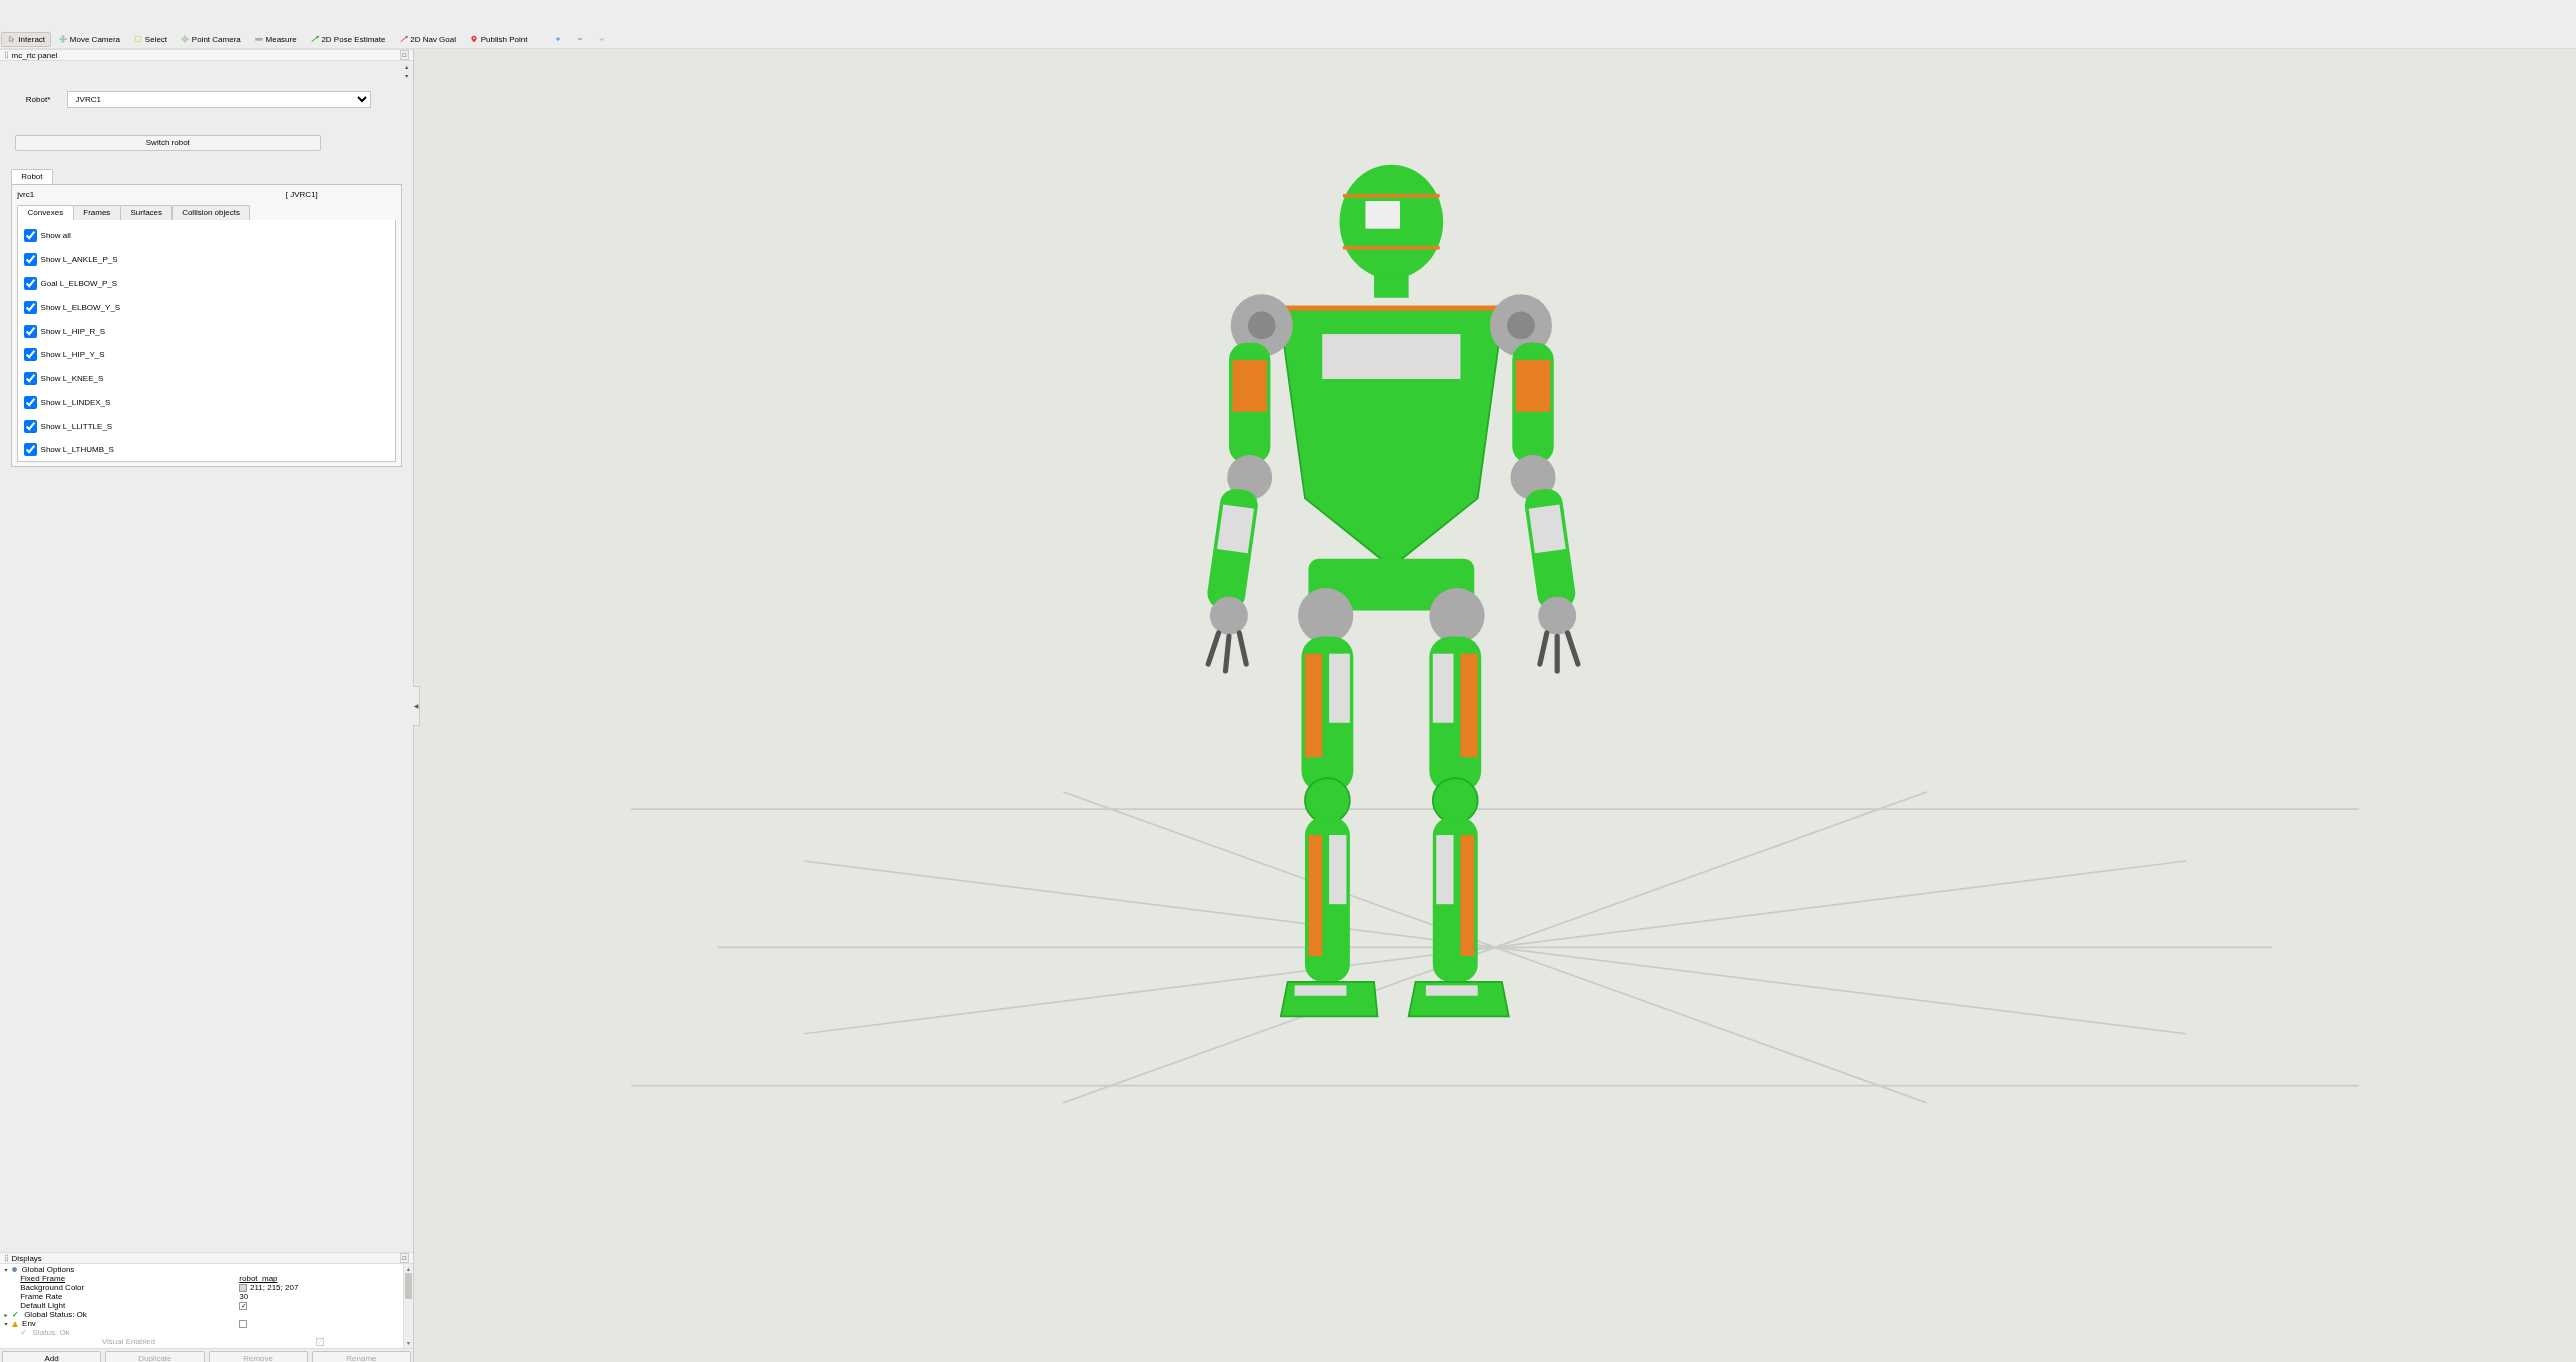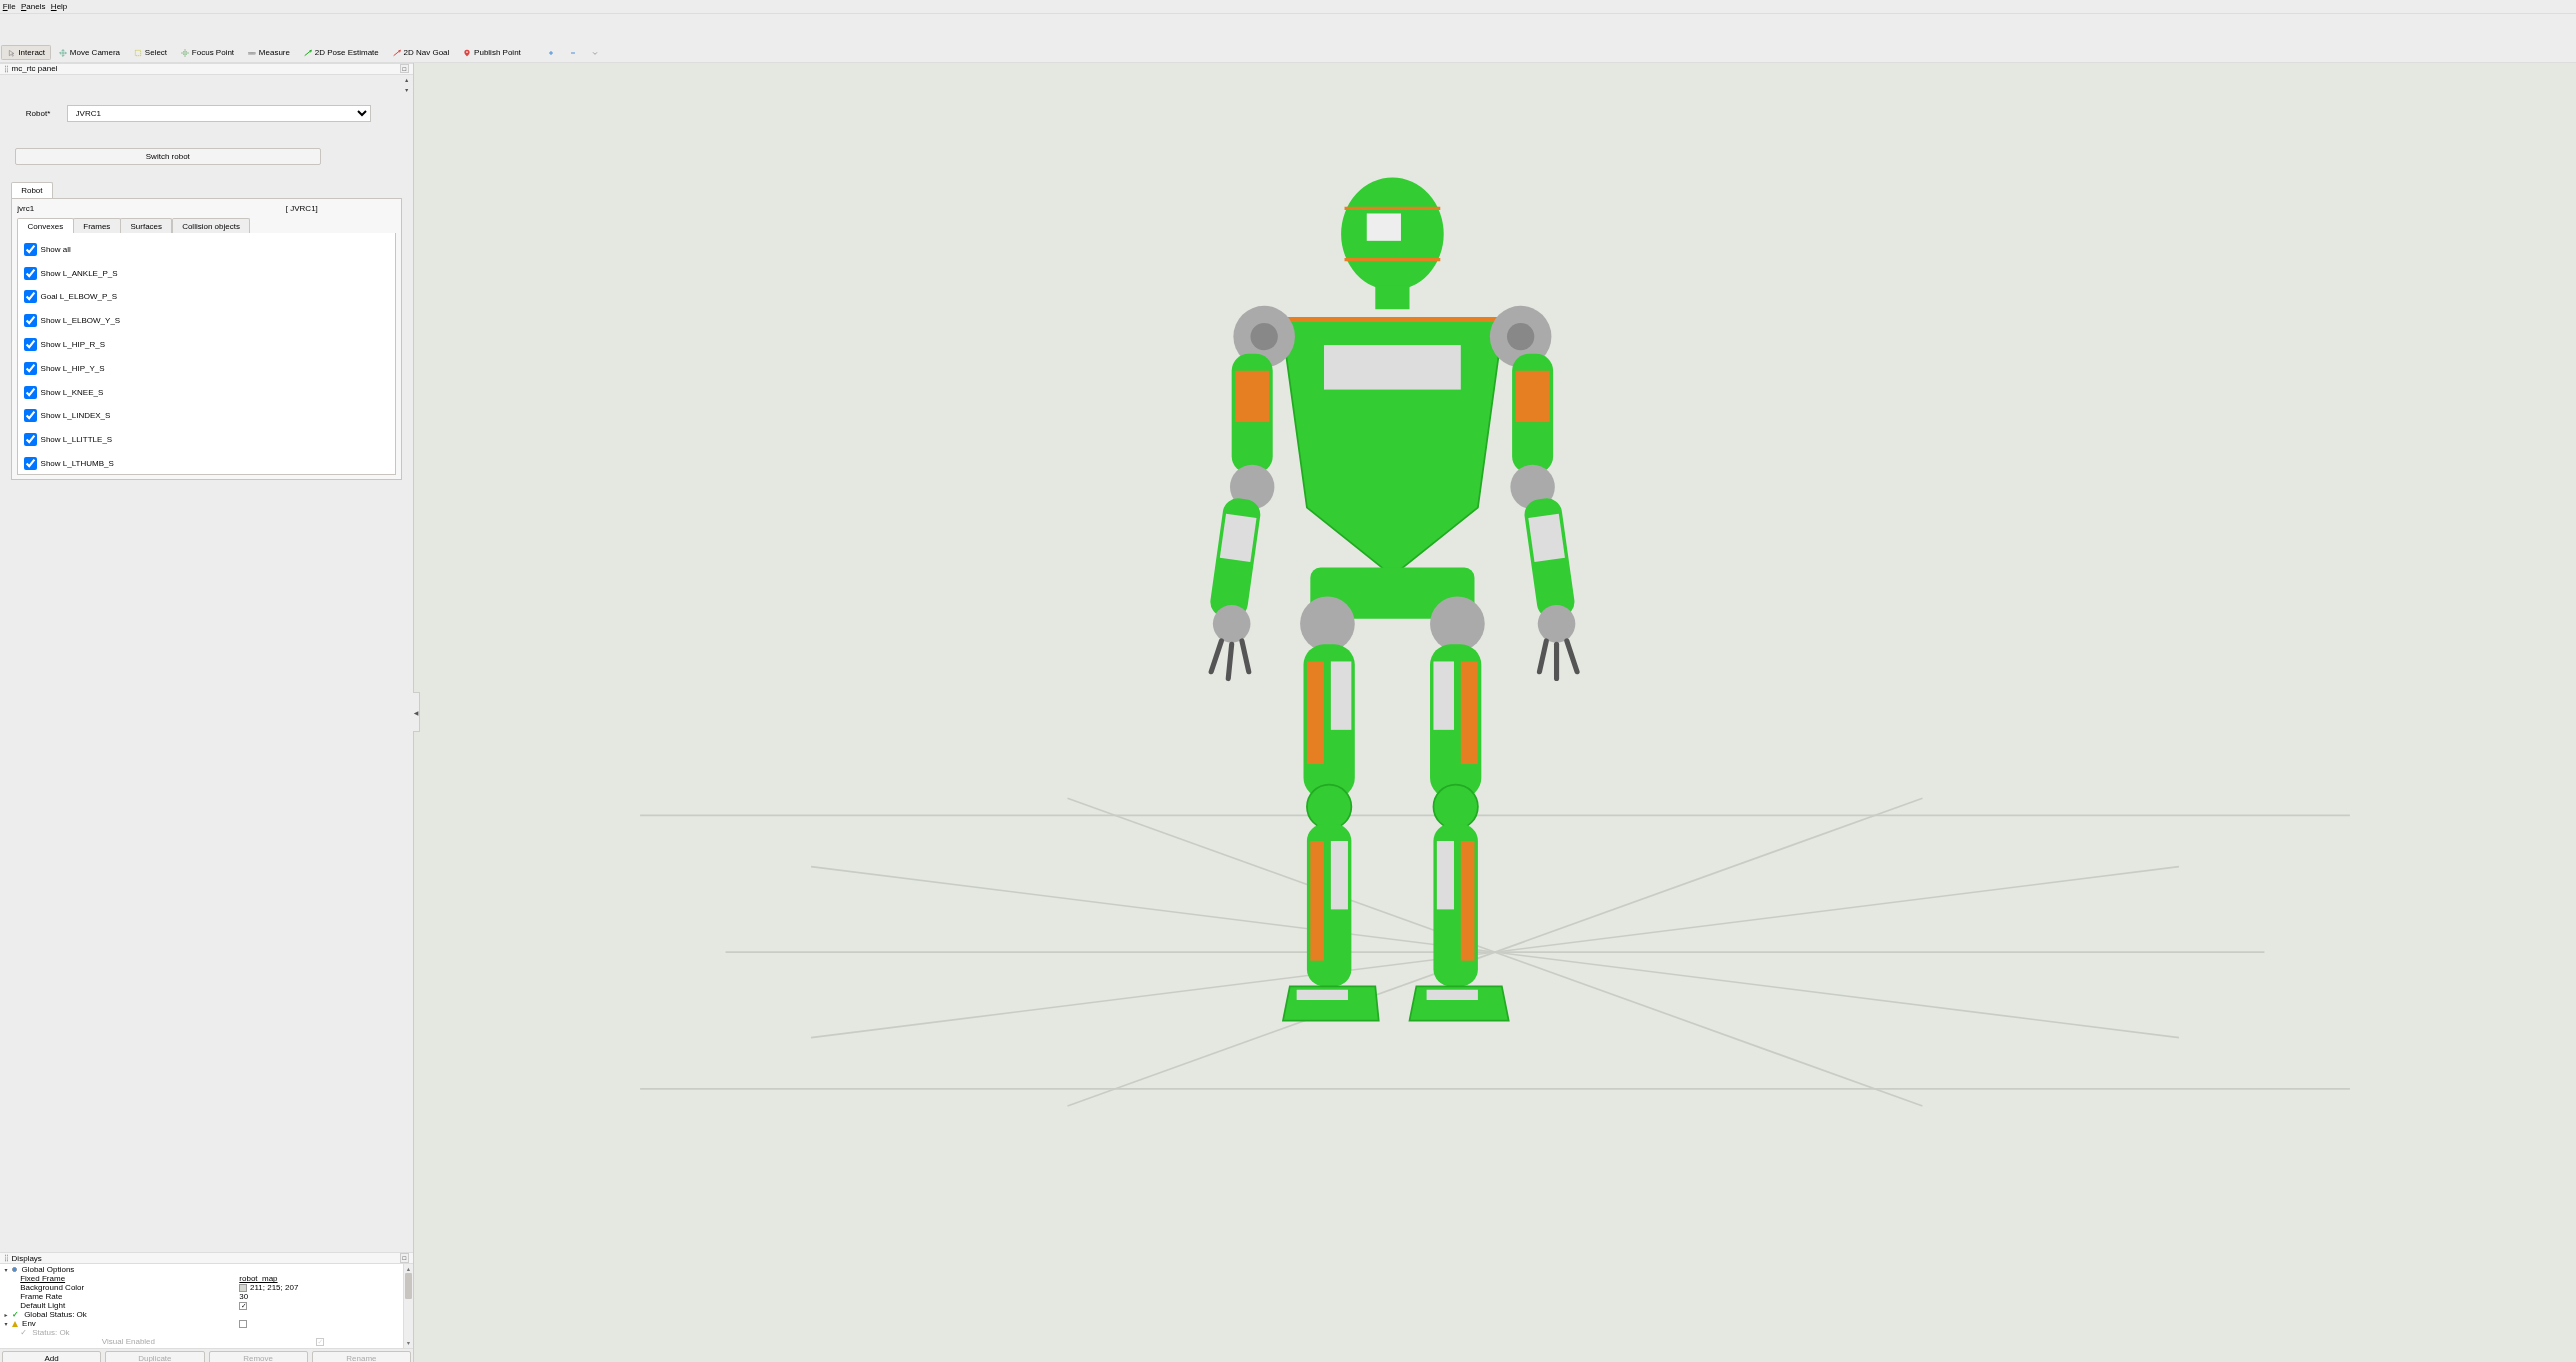--- a/index.html
+++ b/index.html
@@ -80,25 +80,20 @@
 
 .statusbar { height:13.5px; display:flex; align-items:center; padding: 1.3px 4px; border-top:0.7px solid #ddd; background:#ededed; }
 .statusbar .fps { margin-left:auto; }
 
 </style>
 </head>
 <body>
 
 <div class="app">
 
-  <div class="menubar">
-    <div class="item"><span class="mn">F</span><span>ile</span></div>
-    <div class="item"><span class="mn">P</span>anels</div>
-    <div class="item"><span class="mn">H</span>elp</div>
-  </div>
 
   <div class="toolbar">
     <div class="tb-btn active">
       <span class="tb-icon"><svg viewBox="0 0 12 12">
             <path d="M2 2 L2 10 L5 8 L7 11 L8 10 L6 7 L9 7 Z" fill="none" stroke="#888" stroke-width="1"></path>
           </svg></span>
       <span>Interact</span>
     </div>
     <div class="tb-btn">
       <span class="tb-icon"><svg viewBox="0 0 12 12">
@@ -111,21 +106,21 @@
             <rect x="2" y="2" width="8" height="8" fill="none" stroke="#cc3" stroke-width="1.2" stroke-dasharray="2 1"></rect>
           </svg></span>
       <span>Select</span>
     </div>
     <div class="tb-btn">
       <span class="tb-icon"><svg viewBox="0 0 12 12">
             <circle cx="6" cy="6" r="3" fill="none" stroke="#6a6" stroke-width="1"></circle>
             <circle cx="6" cy="6" r="1" fill="#6a6"></circle>
             <path d="M6 0 L6 2 M6 10 L6 12 M0 6 L2 6 M10 6 L12 6" stroke="#6a6"></path>
           </svg></span>
-      <span>Focus Point</span>
+      <span>Point Camera</span>
     </div>
     <div class="tb-btn">
       <span class="tb-icon"><svg viewBox="0 0 12 12">
             <rect x="1" y="5" width="10" height="3" fill="#bbb" stroke="#888" stroke-width="0.5"></rect>
             <path d="M3 5 L3 7 M5 5 L5 7 M7 5 L7 7 M9 5 L9 7" stroke="#666" stroke-width="0.5"></path>
           </svg></span>
       <span>Measure</span>
     </div>
     <div class="tb-btn">
       <span class="tb-icon"><svg viewBox="0 0 12 12">

